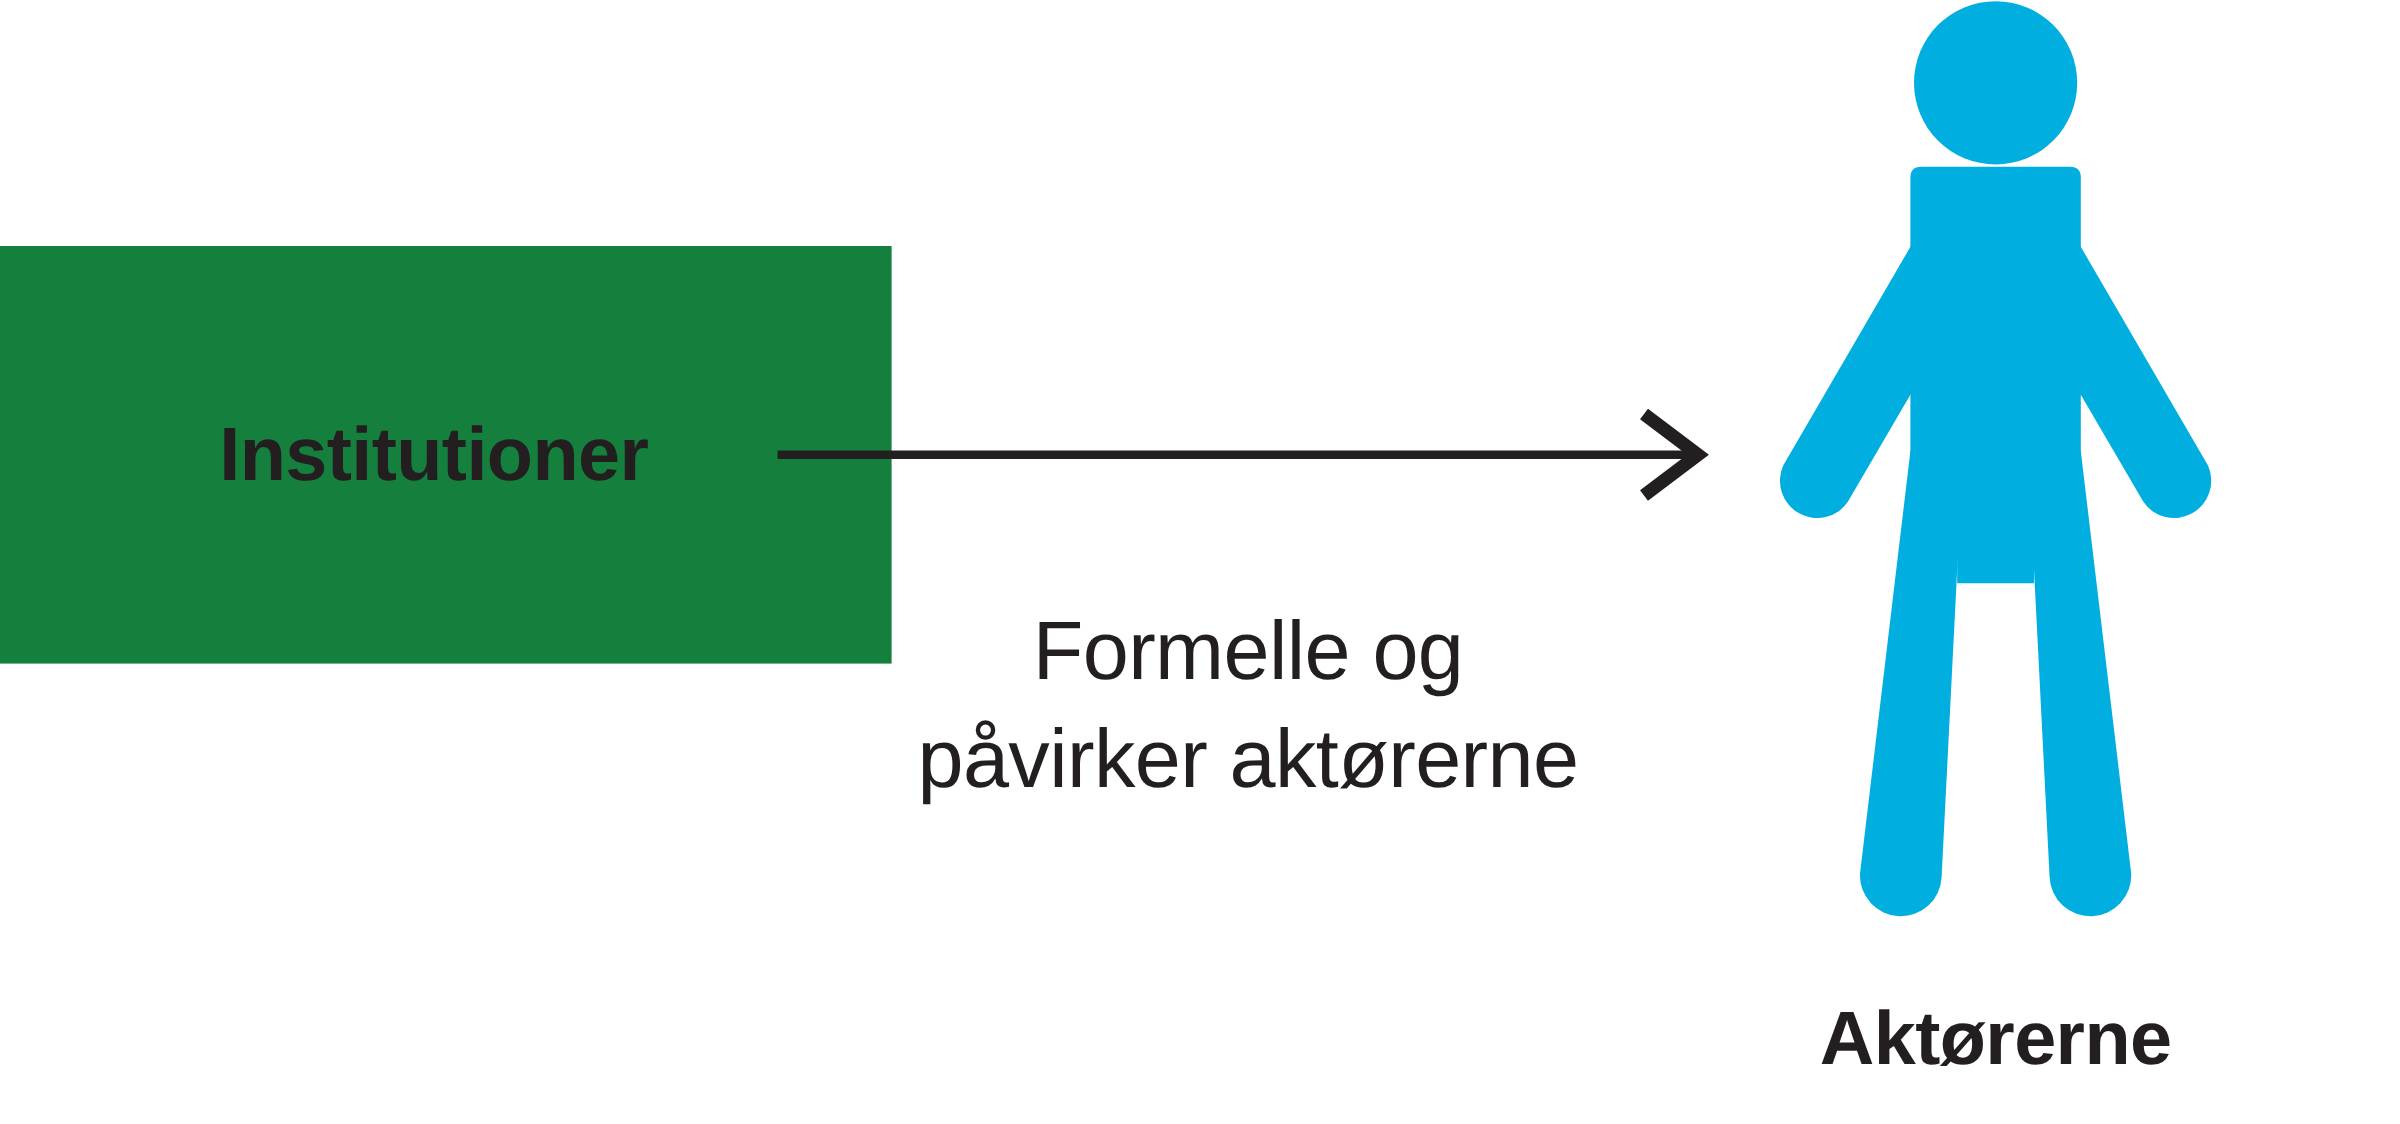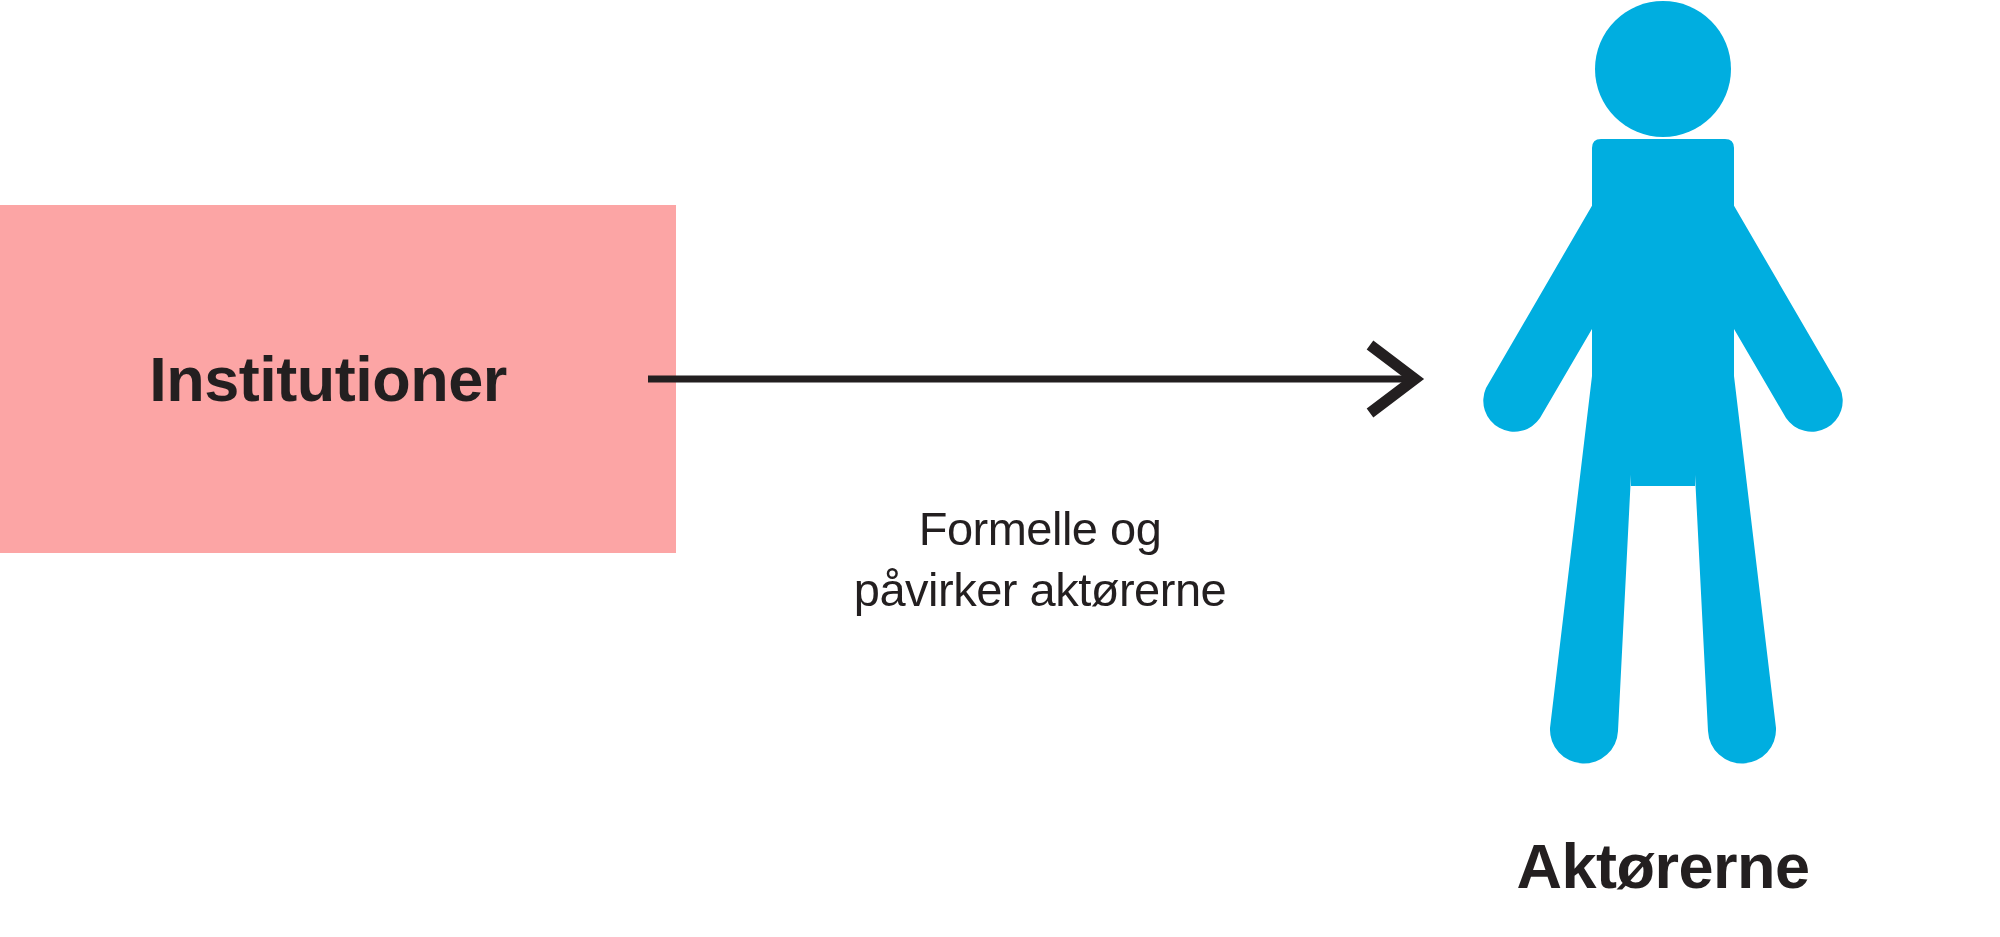--- a/index.html
+++ b/index.html
@@ -18,23 +18,23 @@
     height: 937px;
     background: #ffffff;
     overflow: hidden;
   }
 
   
   #institution-box {
     position: absolute;
     left: 0px;
     top: 205px;
-    width: 676px;
+    width: 743px;
     height: 348px;
-    background: #fca5a5;
+    background: #15803d;
     display: flex;
     align-items: center;
     justify-content: center;
   }
   #institution-label {
     font-size: 63px;
     font-weight: 700;
     color: #231F20;
     letter-spacing: -0.5px;
     line-height: 1;
@@ -57,21 +57,21 @@
     overflow: visible;
   }
 
   
   #arrow-caption {
     position: absolute;
     left: 640px;
     top: 498px;
     width: 800px;
     text-align: center;
-    font-size: 47px;
+    font-size: 69px;
     font-weight: 300;
     color: #231F20;
     line-height: 1.30;
     letter-spacing: -0.5px;
   }
   #arrow-caption .cap-line {
     display: block;
     white-space: nowrap;
   }
 

